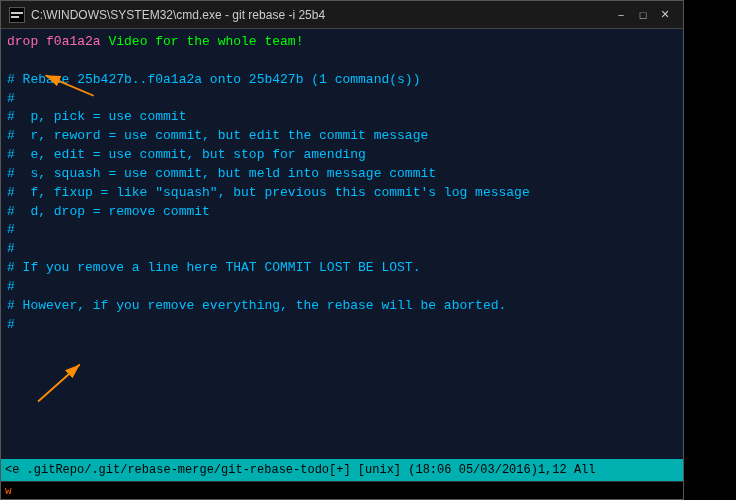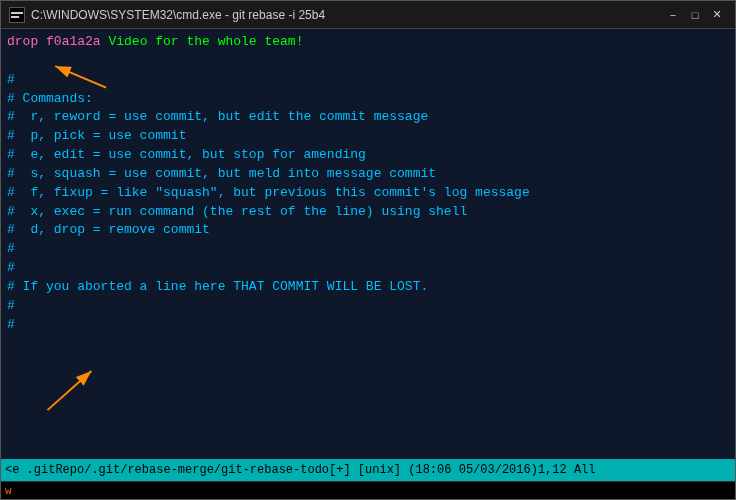--- a/index.html
+++ b/index.html
@@ -5,21 +5,21 @@
     * { margin: 0; padding: 0; box-sizing: border-box; }
     body {
       width: 736px;
       height: 500px;
       overflow: hidden;
       font-family: 'Courier New', Courier, monospace;
       background: #000;
     }
 
     .window {
-      width: 736px;
+      width: 684px;
       height: 500px;
       display: flex;
       flex-direction: column;
       border: 1px solid #555;
     }
 
     .title-bar {
       background: #1a1a1a;
       height: 28px;
       display: flex;
@@ -148,33 +148,33 @@
       <button class="window-control">□</button>
       <button class="window-control close">✕</button>
     </div>
   </div>
 
   <div class="terminal">
     <div class="terminal-content">
 
       <span class="line"><span class="drop-keyword">drop</span> <span class="commit-hash">f0a1a2a</span><span class="commit-msg"> Video for the whole team!</span></span>
       <span class="line"> </span>
+      <span class="line comment"># Rebase 25b427b..f0a1a2a onto 25b427b (1 command(s))</span>
       <span class="line comment">#</span>
-      <span class="line comment"># Commands:</span>
+      <span class="line comment">#  p, pick = use commit</span>
       <span class="line comment">#  r, reword = use commit, but edit the commit message</span>
-      <span class="line comment">#  p, pick = use commit</span>
       <span class="line comment">#  e, edit = use commit, but stop for amending</span>
       <span class="line comment">#  s, squash = use commit, but meld into message commit</span>
       <span class="line comment">#  f, fixup = like "squash", but previous this commit's log message</span>
-      <span class="line comment">#  x, exec = run command (the rest of the line) using shell</span>
       <span class="line comment">#  d, drop = remove commit</span>
       <span class="line comment">#</span>
       <span class="line comment">#</span>
-      <span class="line comment"># If you aborted a line here THAT COMMIT WILL BE LOST.</span>
+      <span class="line comment"># If you remove a line here THAT COMMIT LOST BE LOST.</span>
       <span class="line comment">#</span>
+      <span class="line comment"># However, if you remove everything, the rebase will be aborted.</span>
       <span class="line comment">#</span>
     </div>
 
     <svg class="arrow-overlay" viewBox="0 0 736 440">
 
       <defs>
         <marker id="arrowhead" markerWidth="8" markerHeight="6" refX="8" refY="3" orient="auto">
           <polygon points="0 0, 8 3, 0 6" fill="#ff8c00"></polygon>
         </marker>
       </defs>

